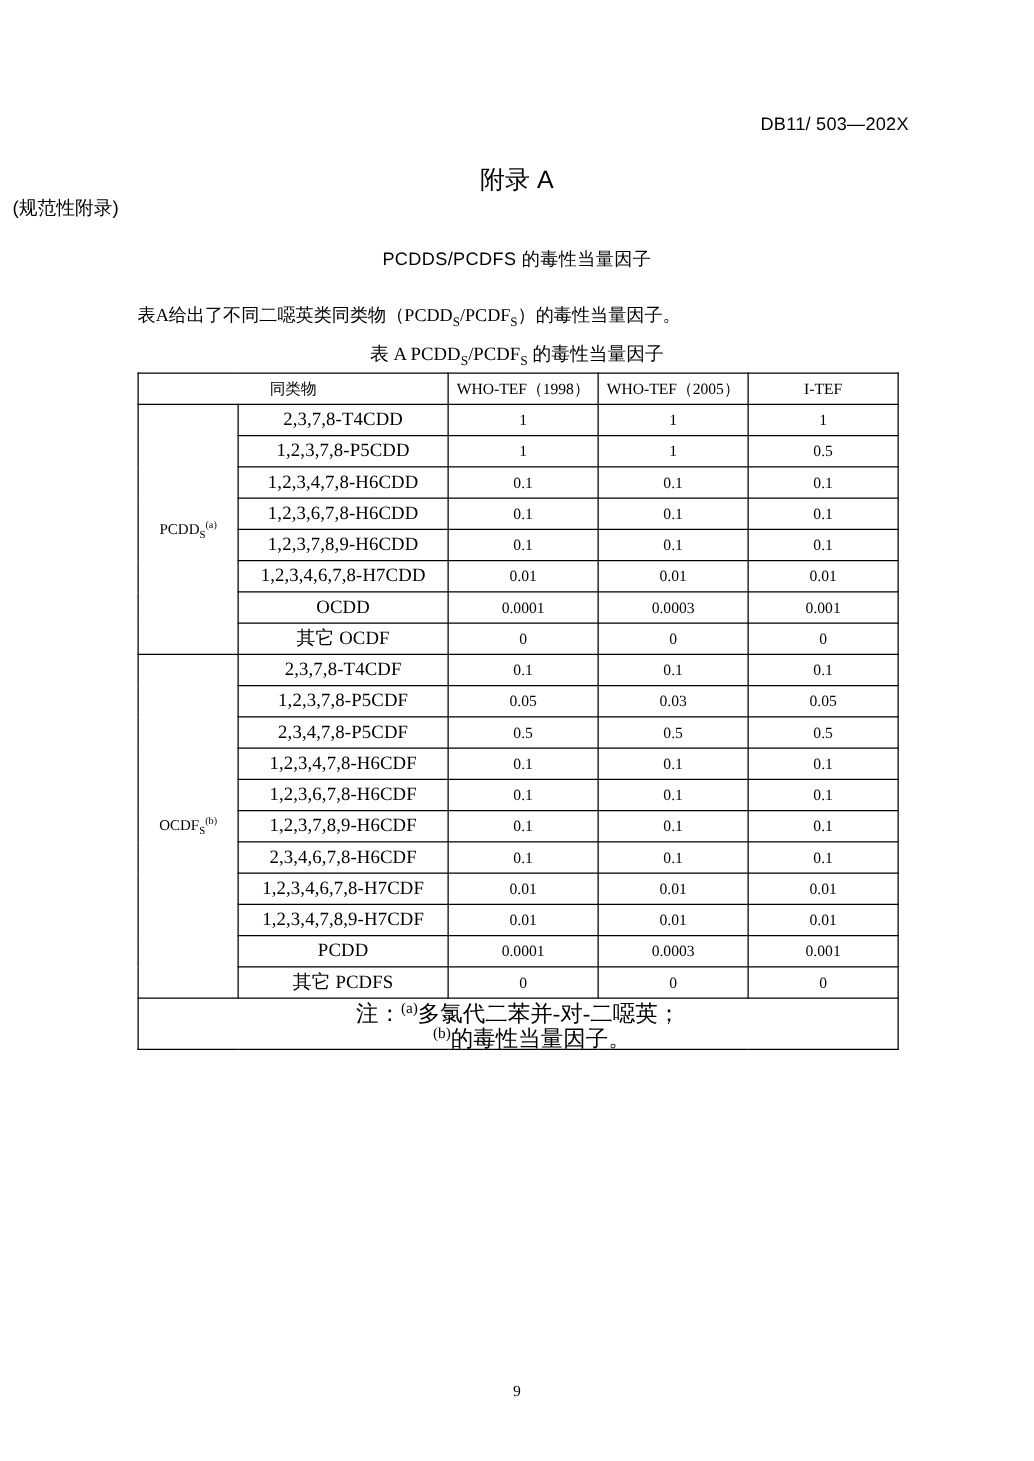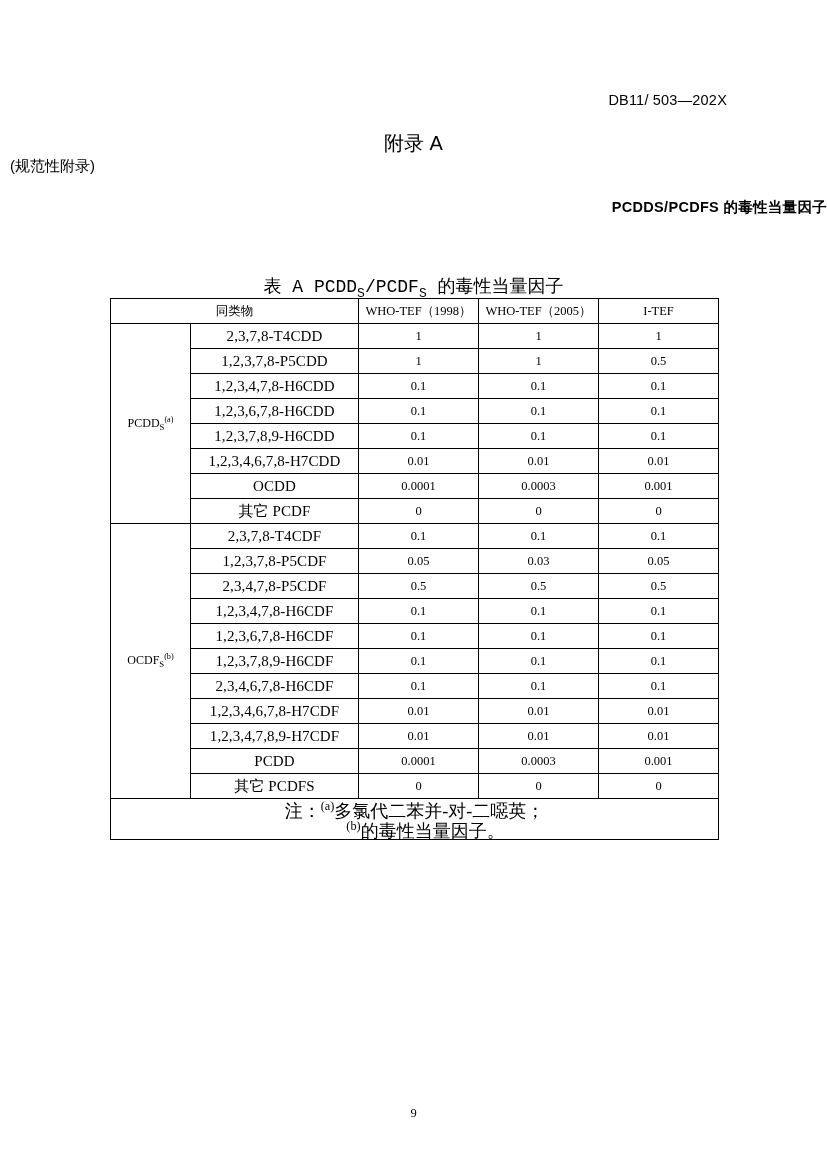--- a/index.html
+++ b/index.html
@@ -45,41 +45,40 @@
     top: 157px;
     text-align: left;
     font-family: "Liberation Sans", sans-serif;
     font-size: 15px;
     margin-left: 10px;
   }
   .annex-heading {
     position: absolute;
     left: 0; right: 0;
     top: 198px;
-    text-align: right;
+    text-align: center;
     font-family: "Liberation Sans", sans-serif;
     font-size: 14.5px;
-    font-weight: bold;
+    font-weight: normal;
     letter-spacing: 0.3px;
   }
   .intro-para {
     position: absolute;
     left: 110px;
     top: 243px;
     width: 620px;
     font-size: 14.5px;
     line-height: 20px;
   }
   .table-caption {
     position: absolute;
     left: 0; right: 0;
     top: 274px;
     text-align: center;
-    font-size: 18px;
-    font-family: Liberation Mono, monospace;
+    font-size: 15px;
   }
   .sub {
     font-size: 0.72em;
     vertical-align: sub;
   }
   .supa {
     font-size: 0.68em;
     vertical-align: super;
   }
 
@@ -134,20 +133,23 @@
 <body>
 
 <div class="page">
 
   <div class="header-code">DB11/ 503—202X</div>
 
   <div class="annex-title">附录 A</div>
   <div class="annex-sub">(规范性附录)</div>
   <div class="annex-heading">PCDDS/PCDFS 的毒性当量因子</div>
 
+  <div class="intro-para">
+    <span>表A给出了不同二噁英类同类物（PCDD</span><span class="sub">S</span><span>/PCDF</span><span class="sub">S</span><span>）的毒性当量因子。</span>
+  </div>
 
   <div class="table-caption">
     <span>表 A PCDD</span><span class="sub">S</span><span>/PCDF</span><span class="sub">S</span><span> 的毒性当量因子</span>
   </div>
 
   <table class="tef">
     <colgroup>
       <col class="col-group">
       <col class="col-cong">
       <col class="col-v">
@@ -201,21 +203,21 @@
         <td>0.01</td>
         <td>0.01</td>
       </tr>
       <tr>
         <td class="cong-cell">OCDD</td>
         <td>0.0001</td>
         <td>0.0003</td>
         <td>0.001</td>
       </tr>
       <tr>
-        <td class="cong-cell">其它 PCDF</td>
+        <td class="cong-cell">其它 OCDF</td>
         <td>0</td>
         <td>0</td>
         <td>0</td>
       </tr>
 
       <tr>
         <td class="group-cell" rowspan="11"><span>OCDF</span><span class="sub">S</span><span class="supa">(b)</span></td>
         <td class="cong-cell">2,3,7,8-T4CDF</td>
         <td>0.1</td>
         <td>0.1</td>

